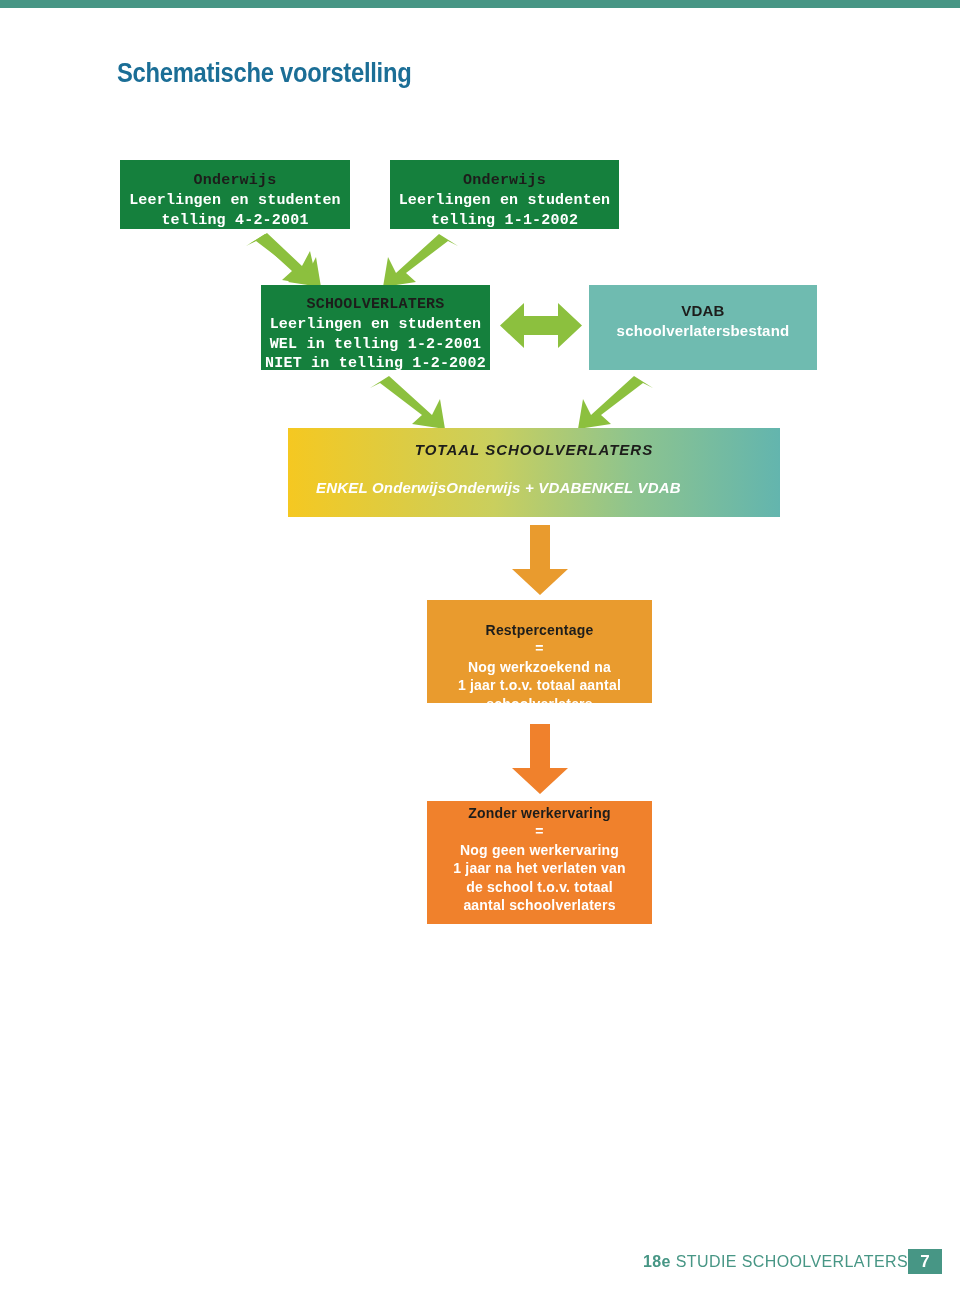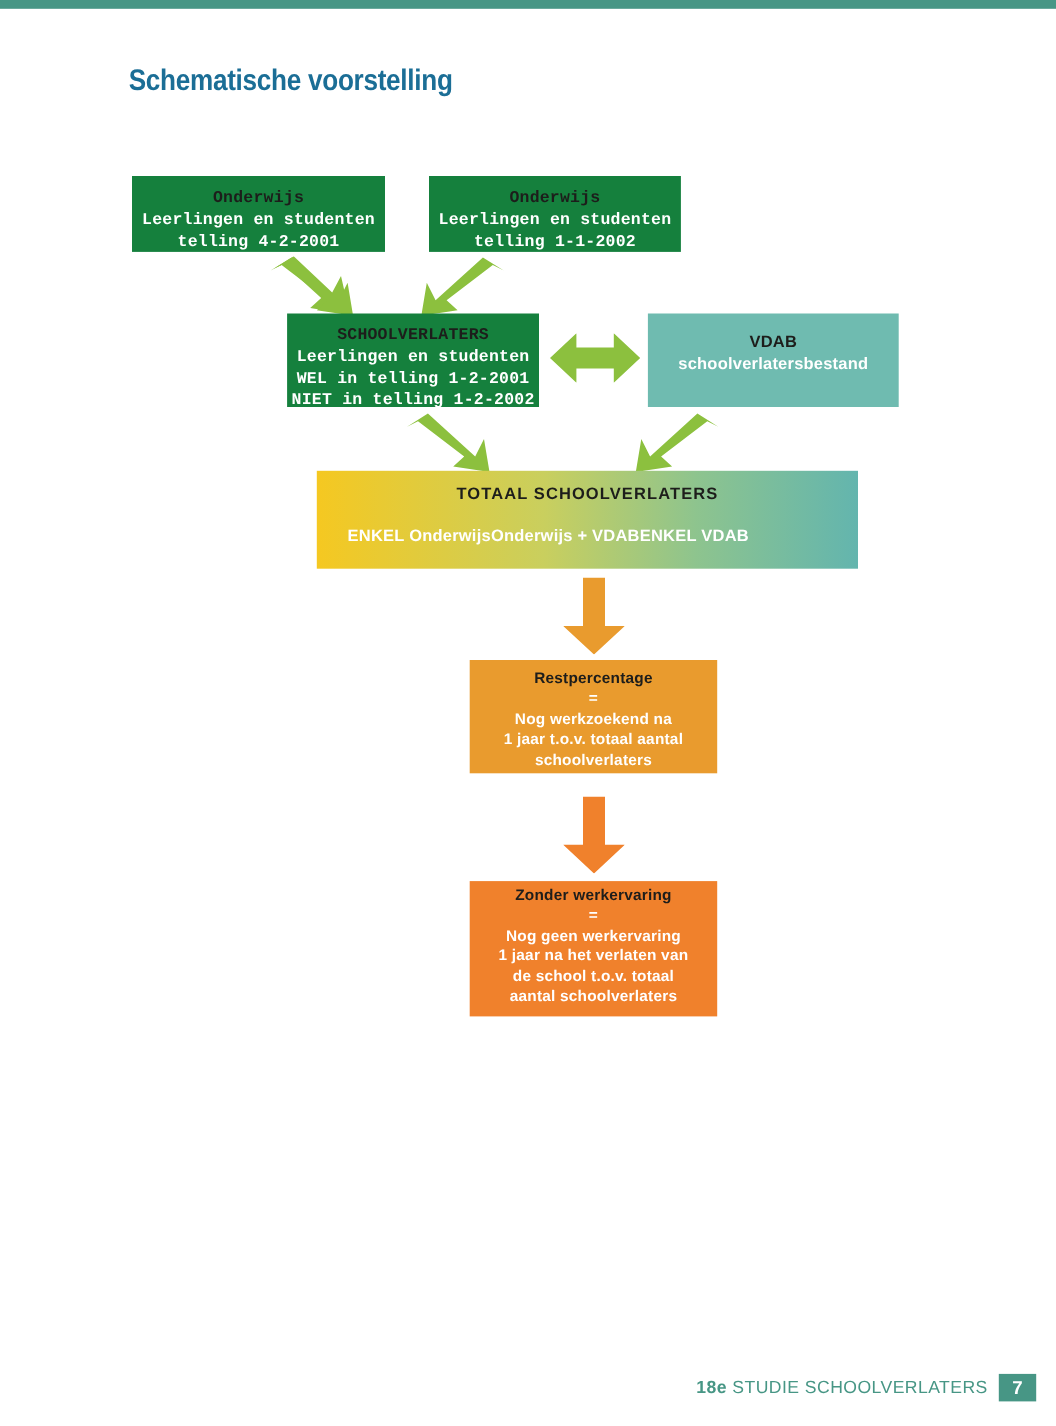--- a/index.html
+++ b/index.html
@@ -78,54 +78,54 @@
     left: 589px; top: 285px; width: 228px; height: 85px;
     padding-top: 16px; font-size: 15px;
     background: #6fbbb0;
   }
 
   
   #box-totaal {
     left: 288px; top: 428px; width: 492px; height: 89px;
     background: linear-gradient(to right, #f5c821 0%, #c9cf5e 42%, #8ec48e 70%, #63b5ae 100%);
     padding-top: 12px;
+    font-style: italic;
   }
   #box-totaal .hd { font-size: 15px; letter-spacing: 1px; }
   #box-totaal .row {
     display: flex;
     margin: 18px 28px 0 28px;
     color: #ffffff;
     font-size: 15px;
     font-weight: bold;
   }
 
   
   #box-restpercentage {
     left: 427px; top: 600px; width: 225px; height: 103px;
-    background: #e99b2e; padding-top: 7px; font-size: 14px;
+    background: #e99b2e; padding-top: 21px; font-size: 14px;
   }
   #box-zonder-werkervaring {
     left: 427px; top: 801px; width: 225px; height: 123px;
     background: #f0812c; padding-top: 3px; font-size: 14px;
   }
 
   
   .arrow {
     position: absolute;
   }
   .arrow svg { display: block; }
 
   
   #footer {
     position: absolute;
     right: 18px;
     bottom: 22px;
     display: flex;
     align-items: center;
-    gap: 10px;
   }
   #footer-text {
     font-size: 16px;
     color: #479685;
     letter-spacing: 0.4px;
     white-space: nowrap;
   }
   #footer-text b { font-weight: bold; }
   #page-number {
     background: #479685;

